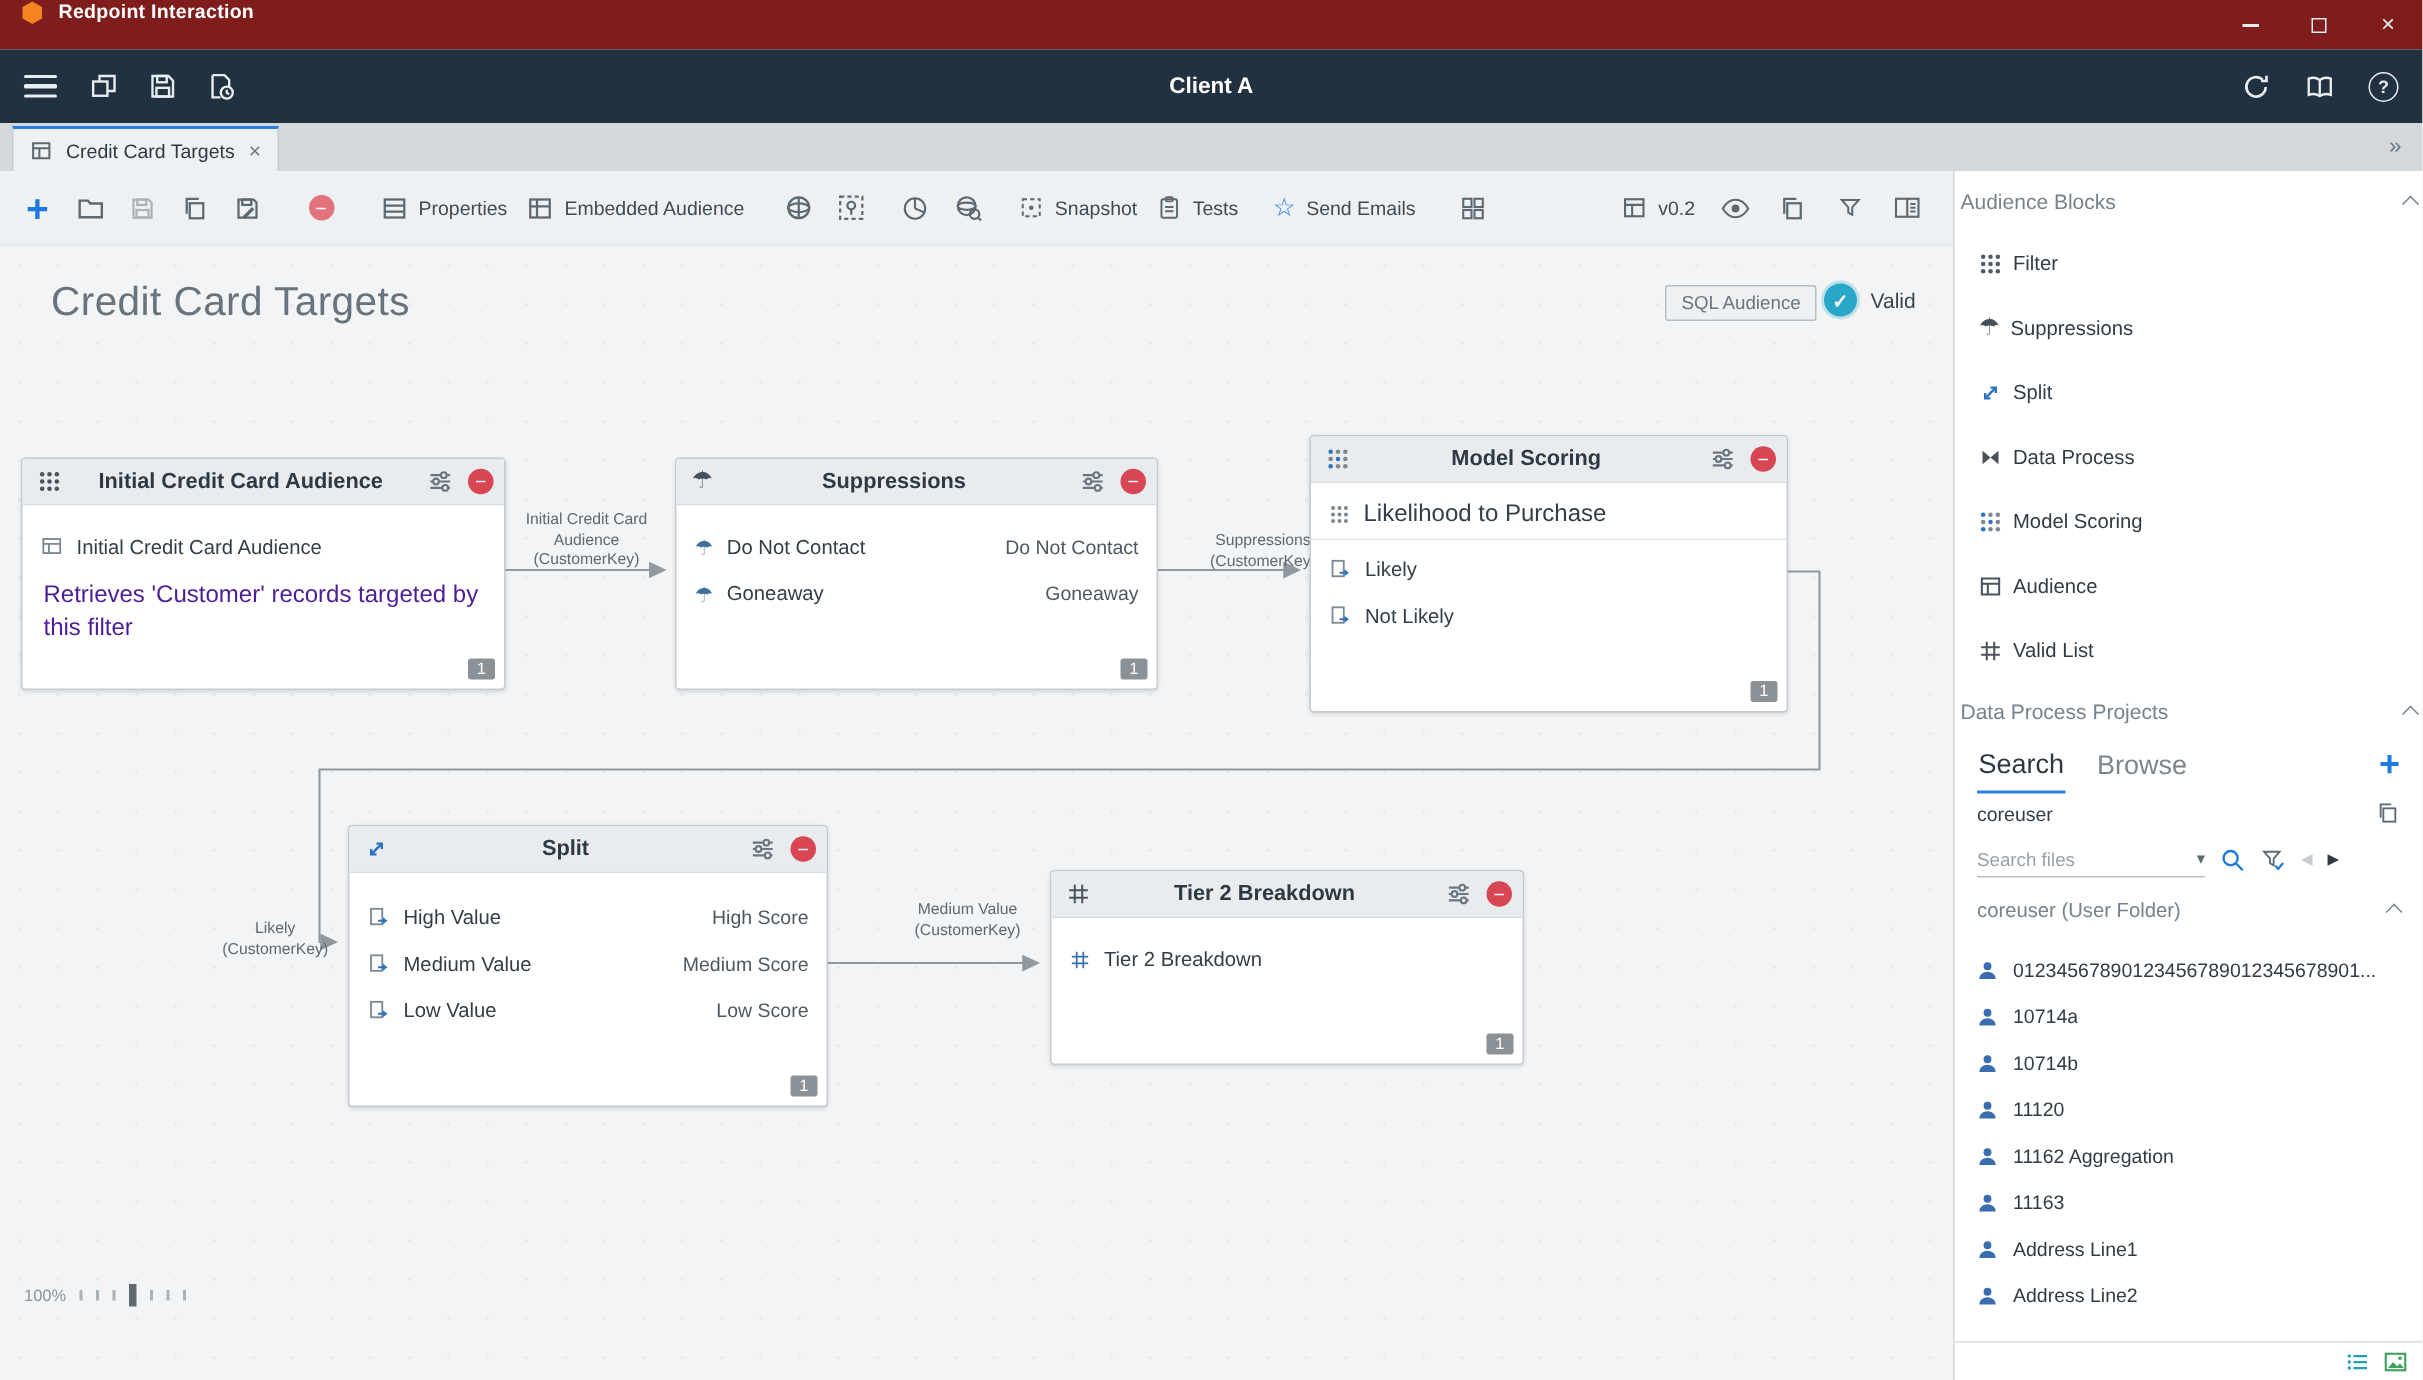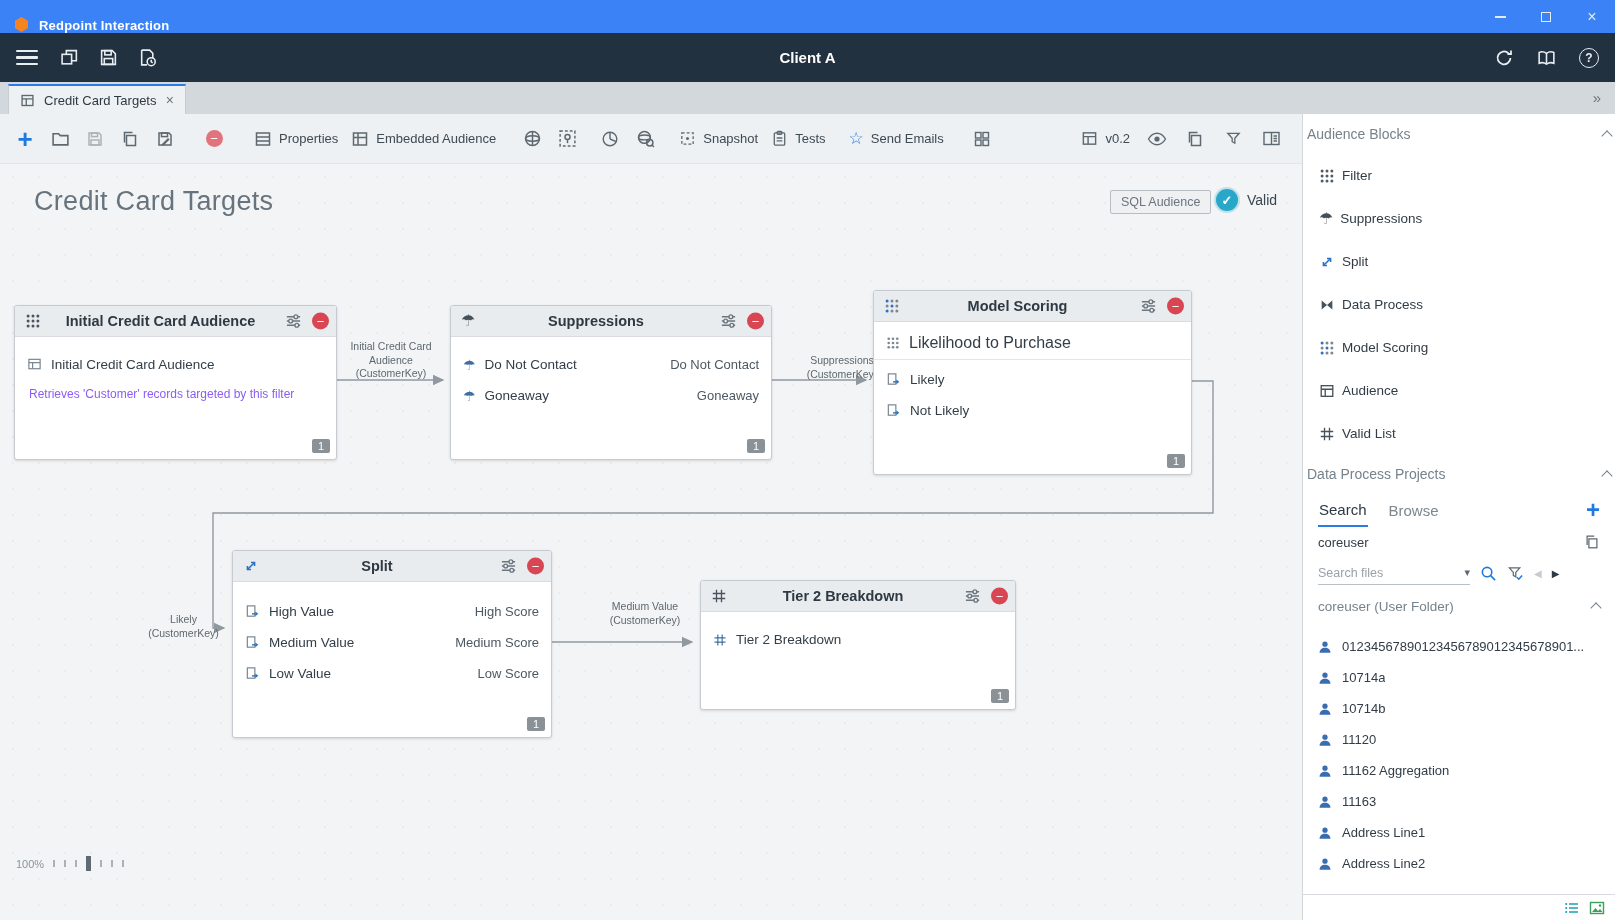--- a/index.html
+++ b/index.html
@@ -1,20 +1,20 @@
 <!DOCTYPE html>
 <html><head>
 <meta charset="utf-8">
 <style>
   *{margin:0;padding:0;box-sizing:border-box}
   html,body{width:1615px;height:920px;overflow:hidden;font-family:"Liberation Sans",sans-serif;background:#f3f4f5}
   #app{position:relative;width:1615px;height:920px;display:flex;flex-direction:column}
 
   
-  .titlebar{height:33px;background:#3b82f6;display:flex;align-items:flex-end;padding-left:13px;color:#fff;flex:0 0 auto}
+  .titlebar{height:33px;background:#7f1d1d;display:flex;align-items:flex-start;padding-left:13px;color:#fff;flex:0 0 auto}
   .app-title{font-size:13px;font-weight:bold;margin-left:9px;letter-spacing:.2px}
   .win-controls{margin-left:auto;display:flex;height:100%}
   .win-btn{width:46px;display:flex;align-items:center;justify-content:center;color:#e6ebef;font-size:16px;cursor:default}
   .min-bar{width:11px;height:2px;background:#e6ebef;display:block}
   .max-box{width:10px;height:10px;border:1.5px solid #e6ebef;display:block}
 
   
   .navbar{height:49px;background:#223140;display:flex;align-items:center;padding:0 16px;position:relative;flex:0 0 auto}
   .hamb{width:22px;display:flex;flex-direction:column;gap:4px;margin-right:22px}
   .hamb i{height:2.4px;background:#e8edf1;display:block;border-radius:1px}
@@ -57,35 +57,35 @@
   
   .node{position:absolute;background:#fff;border:1px solid #c5cbd0;border-radius:3px;box-shadow:0 1px 3px rgba(0,0,0,.13)}
   .nh{height:31px;background:#e9ecee;border-bottom:1px solid #d8dce0;position:relative;border-radius:3px 3px 0 0}
   .nh-icon{position:absolute;left:10px;top:50%;transform:translateY(-50%);display:flex}
   .nh-title{position:absolute;left:34px;right:64px;top:0;bottom:0;display:flex;align-items:center;justify-content:center;font-size:14.5px;font-weight:bold;color:#2e3943;white-space:nowrap}
   .nh-tune{position:absolute;right:34px;top:50%;transform:translateY(-50%);display:flex;cursor:default}
   .nh-remove{position:absolute;right:7px;top:50%;transform:translateY(-50%);width:17px;height:17px;border-radius:50%;background:#d84653;color:#fff;font-size:13px;display:flex;align-items:center;justify-content:center;cursor:default}
   .nbody{padding-top:12px}
   .nrow{display:flex;align-items:center;height:31px;padding:0 12px;gap:9px;font-size:13.5px;color:#333e48}
   .nrow .rright{margin-left:auto;color:#4d5862;font-size:13px}
-  .ndesc{font-size:12px;color:#8b5cf6;padding:6px 14px 0 14px;line-height:1.35}
+  .ndesc{font-size:16px;color:#4c1d95;padding:6px 14px 0 14px;line-height:1.35}
   .nprimary{display:flex;align-items:center;height:34px;padding:0 12px;gap:9px;font-size:16px;color:#333e48;border-bottom:1px solid #e4e7ea;margin-bottom:4px}
   .nbadge{position:absolute;right:6px;bottom:6px;background:#8a9298;color:#fff;font-size:11px;padding:1px 6px;border-radius:2px}
 
   .zoomctl{position:absolute;left:16px;top:692px;display:flex;align-items:center;gap:9px;color:#8a949c;font-size:11px}
   .tick{width:2px;height:7px;background:#aab2b9;display:block}
   .thandle{width:5px;height:15px;background:#5f6a73;display:block}
 
   
   .sidebar{width:313px;background:#fff;border-left:1px solid #d2d7da;display:flex;flex-direction:column;min-height:0}
   .sb-header{display:flex;align-items:center;padding:0 4px;height:40px;color:#76828c;font-size:14px;flex:0 0 auto}
   .chev-up{width:8px;height:8px;border-left:1.7px solid #76828c;border-top:1.7px solid #76828c;transform:rotate(45deg);margin-left:auto;margin-top:4px}
   .sb-item{display:flex;align-items:center;height:43px;padding:0 16px;gap:7px;color:#313c46;font-size:13.5px;flex:0 0 auto;cursor:default}
   .sb-tabs{display:flex;align-items:center;height:34px;padding:0 15px;flex:0 0 auto}
-  .sb-tab{font-size:15px;color:#7b868f;margin-right:20px;padding:7px 1px;cursor:default}
+  .sb-tab{font-size:18px;color:#7b868f;margin-right:20px;padding:7px 1px;cursor:default}
   .sb-tab.active{color:#2e3842;border-bottom:2px solid #2b7de1}
   .sb-plus{margin-left:auto;color:#1f7ae0;font-size:24px;font-weight:bold;line-height:18px}
   .sb-user-row{display:flex;align-items:center;height:30px;padding:0 15px;flex:0 0 auto}
   .sb-user-row input{border:none;outline:none;background:transparent;font-size:13px;color:#323c46;width:210px;font-family:inherit}
   .sb-search-row{display:flex;align-items:center;height:32px;padding:0 15px;gap:10px;flex:0 0 auto}
   .sb-search{display:flex;align-items:center;border-bottom:1px solid #b9c0c6;width:152px;height:24px}
   .sb-search input{border:none;outline:none;background:transparent;font-size:12.5px;color:#323c46;width:128px;font-family:inherit}
   .sb-search input::placeholder{color:#98a1a9}
   .dd-chev{color:#5d6870;font-size:11px;margin-left:auto}
   .arrow-back{color:#c6ccd1;font-size:10px}

